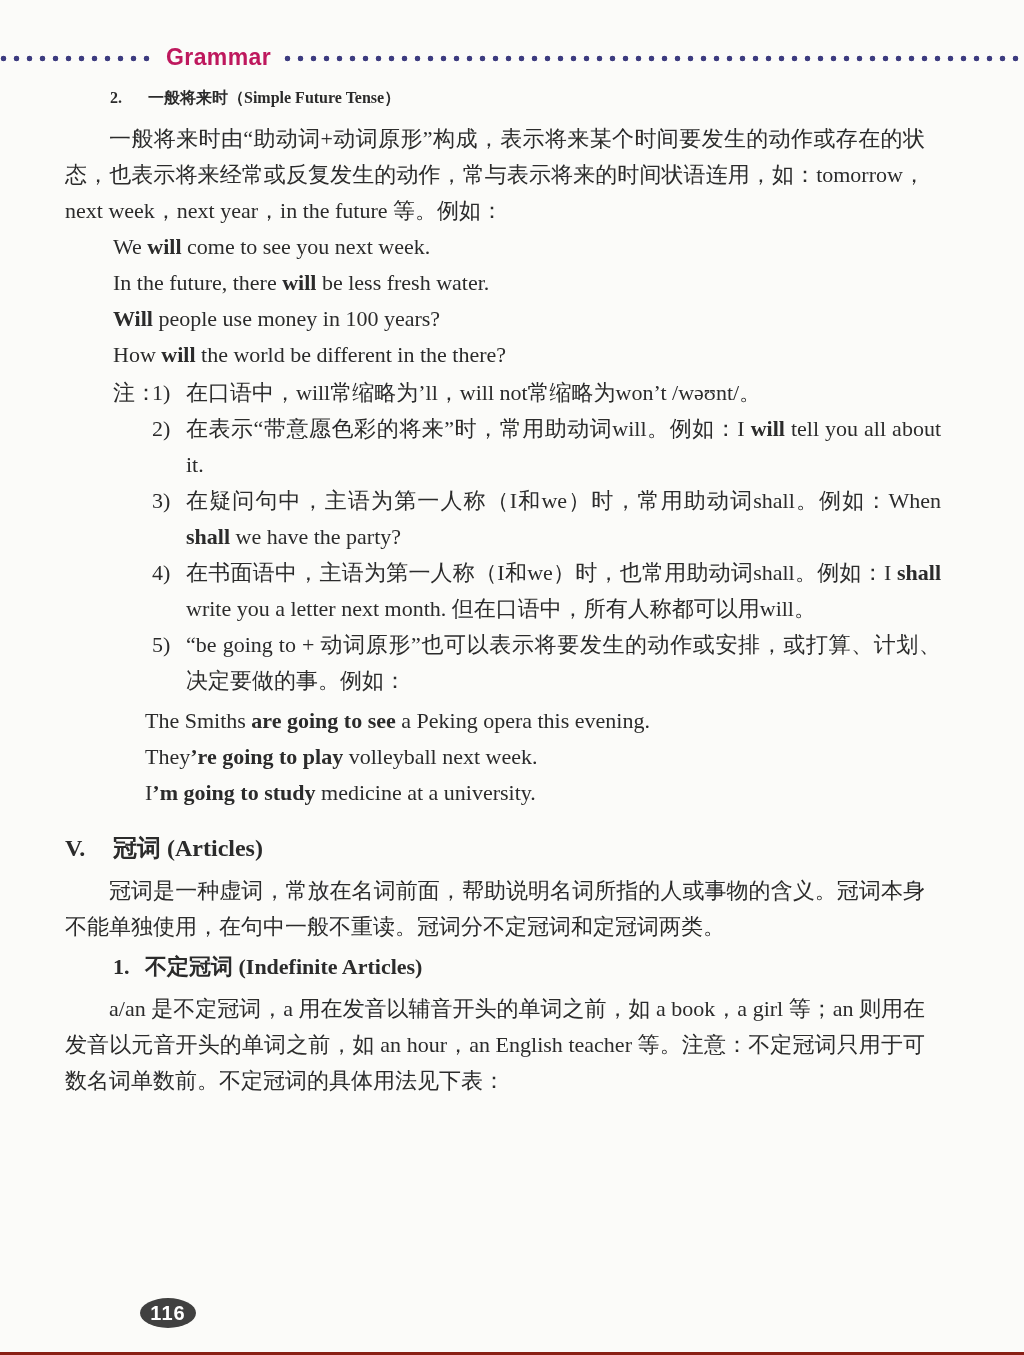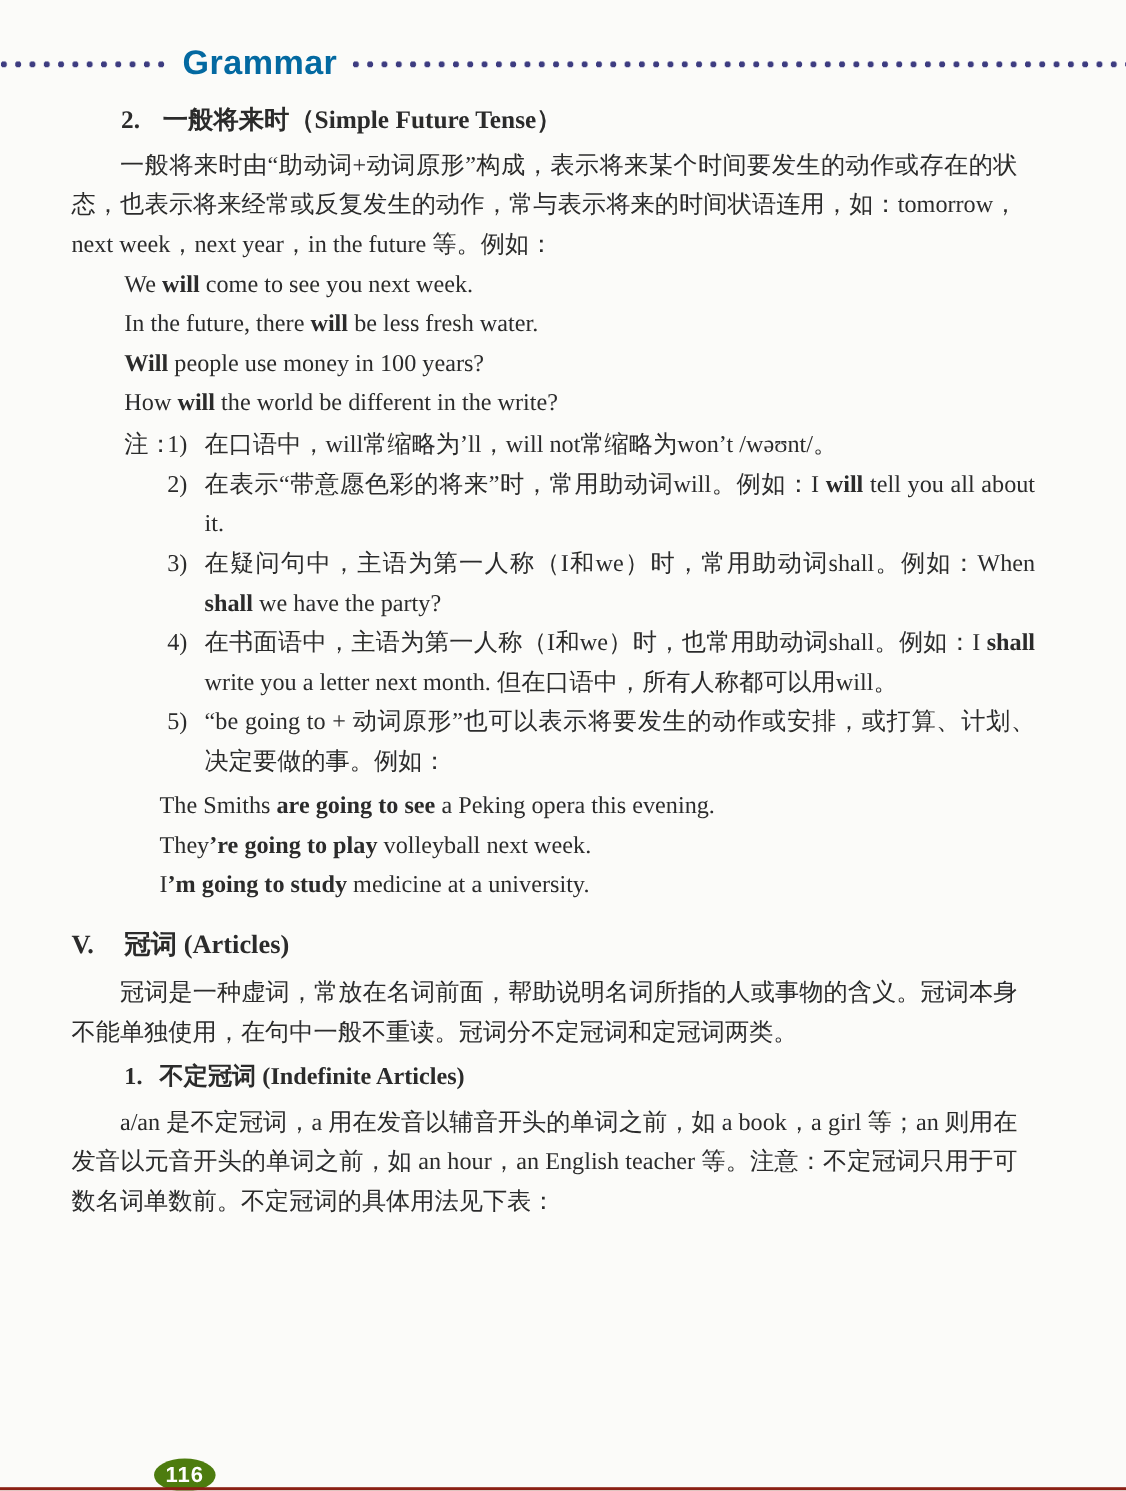--- a/index.html
+++ b/index.html
@@ -17,48 +17,48 @@
   }
   .dots{
     height:7px;
     background-image:radial-gradient(circle at 3.5px 3.5px,#3d3c80 2.6px,rgba(0,0,0,0) 3.1px);
     background-size:13px 7px;background-repeat:repeat-x;
   }
   .dots-left{width:152px;flex:none;}
   .dots-right{flex:1;}
   .header-title{
     font-family:"Liberation Sans","DejaVu Sans",sans-serif;
-    font-weight:bold;font-size:31px;color:#0369a1;
+    font-weight:bold;font-size:23px;color:#be185d;
     padding:0 13px 2px 14px;letter-spacing:.4px;flex:none;
   }
   
   .main{
     position:absolute;left:65px;top:80px;width:876px;
     font-size:22px;line-height:36px;
   }
-  .h-sub2{margin:14px 0 0 45px;font-size:23px;font-weight:bold;line-height:30px;}
+  .h-sub2{margin:3px 0 0 45px;font-size:16px;font-weight:bold;line-height:30px;}
   .h-sub2 .num{display:inline-block;width:38px;}
   .para{text-align:justify;text-indent:2em;margin:8px 16px 0 0;}
   .example-list{margin:0 0 0 48px;font-family:Liberation Serif, serif;}
   .example-list.going-to{margin-left:80px;margin-top:4px;}
   .example-line{line-height:36px;}
   .notes{margin:2px 0 0 48px;}
   .note{display:flex;}
   .note .prefix{width:39px;flex:none;}
   .note .num{width:34px;flex:none;}
   .note .body{flex:1;text-align:justify;}
   .h-roman{margin:20px 0 0 0;font-size:24px;font-weight:bold;line-height:34px;}
   .h-roman .num{display:inline-block;width:48px;}
   .h-sub3{margin:6px 0 0 48px;font-size:22px;font-weight:bold;line-height:32px;}
   .h-sub3 .num{display:inline-block;width:32px;}
   b{font-weight:bold;}
   
   .page-badge{
-    position:absolute;left:140px;top:1326px;width:56px;height:30px;
-    background:#4d7c0f;border-radius:50%;
+    position:absolute;left:140px;top:1298px;width:56px;height:30px;
+    background:#404040;border-radius:50%;
     display:flex;align-items:center;justify-content:center;
     color:#ffffff;font-family:"Liberation Sans","DejaVu Sans",sans-serif;
     font-weight:bold;font-size:20px;letter-spacing:1px;
   }
   
   .bottom-rule{position:absolute;left:0;right:0;bottom:0;height:3px;background:#8a2015;}
 </style>
 </head>
 <body>
 
@@ -73,21 +73,21 @@
   <div class="h-sub2">
     <span class="num">2.</span><span>一般将来时（Simple Future Tense）</span>
   </div>
 
   <div class="para">一般将来时由“助动词+动词原形”构成，表示将来某个时间要发生的动作或存在的状态，也表示将来经常或反复发生的动作，常与表示将来的时间状语连用，如：tomorrow，next week，next year，in the future 等。例如：</div>
 
   <div class="example-list">
     <div class="example-line"><span>We </span><b>will</b><span> come to see you next week.</span></div>
     <div class="example-line"><span>In the future, there </span><b>will</b><span> be less fresh water.</span></div>
     <div class="example-line"><span></span><b>Will</b><span> people use money in 100 years?</span></div>
-    <div class="example-line"><span>How </span><b>will</b><span> the world be different in the write?</span></div>
+    <div class="example-line"><span>How </span><b>will</b><span> the world be different in the there?</span></div>
   </div>
 
   <div class="notes">
     <div class="note">
       <span class="prefix">注：</span>
       <span class="num">1)</span>
       <div class="body"><span>在口语中，will常缩略为’ll，will not常缩略为won’t /wəʊnt/。</span></div>
     </div>
     <div class="note">
       <span class="prefix"></span>

